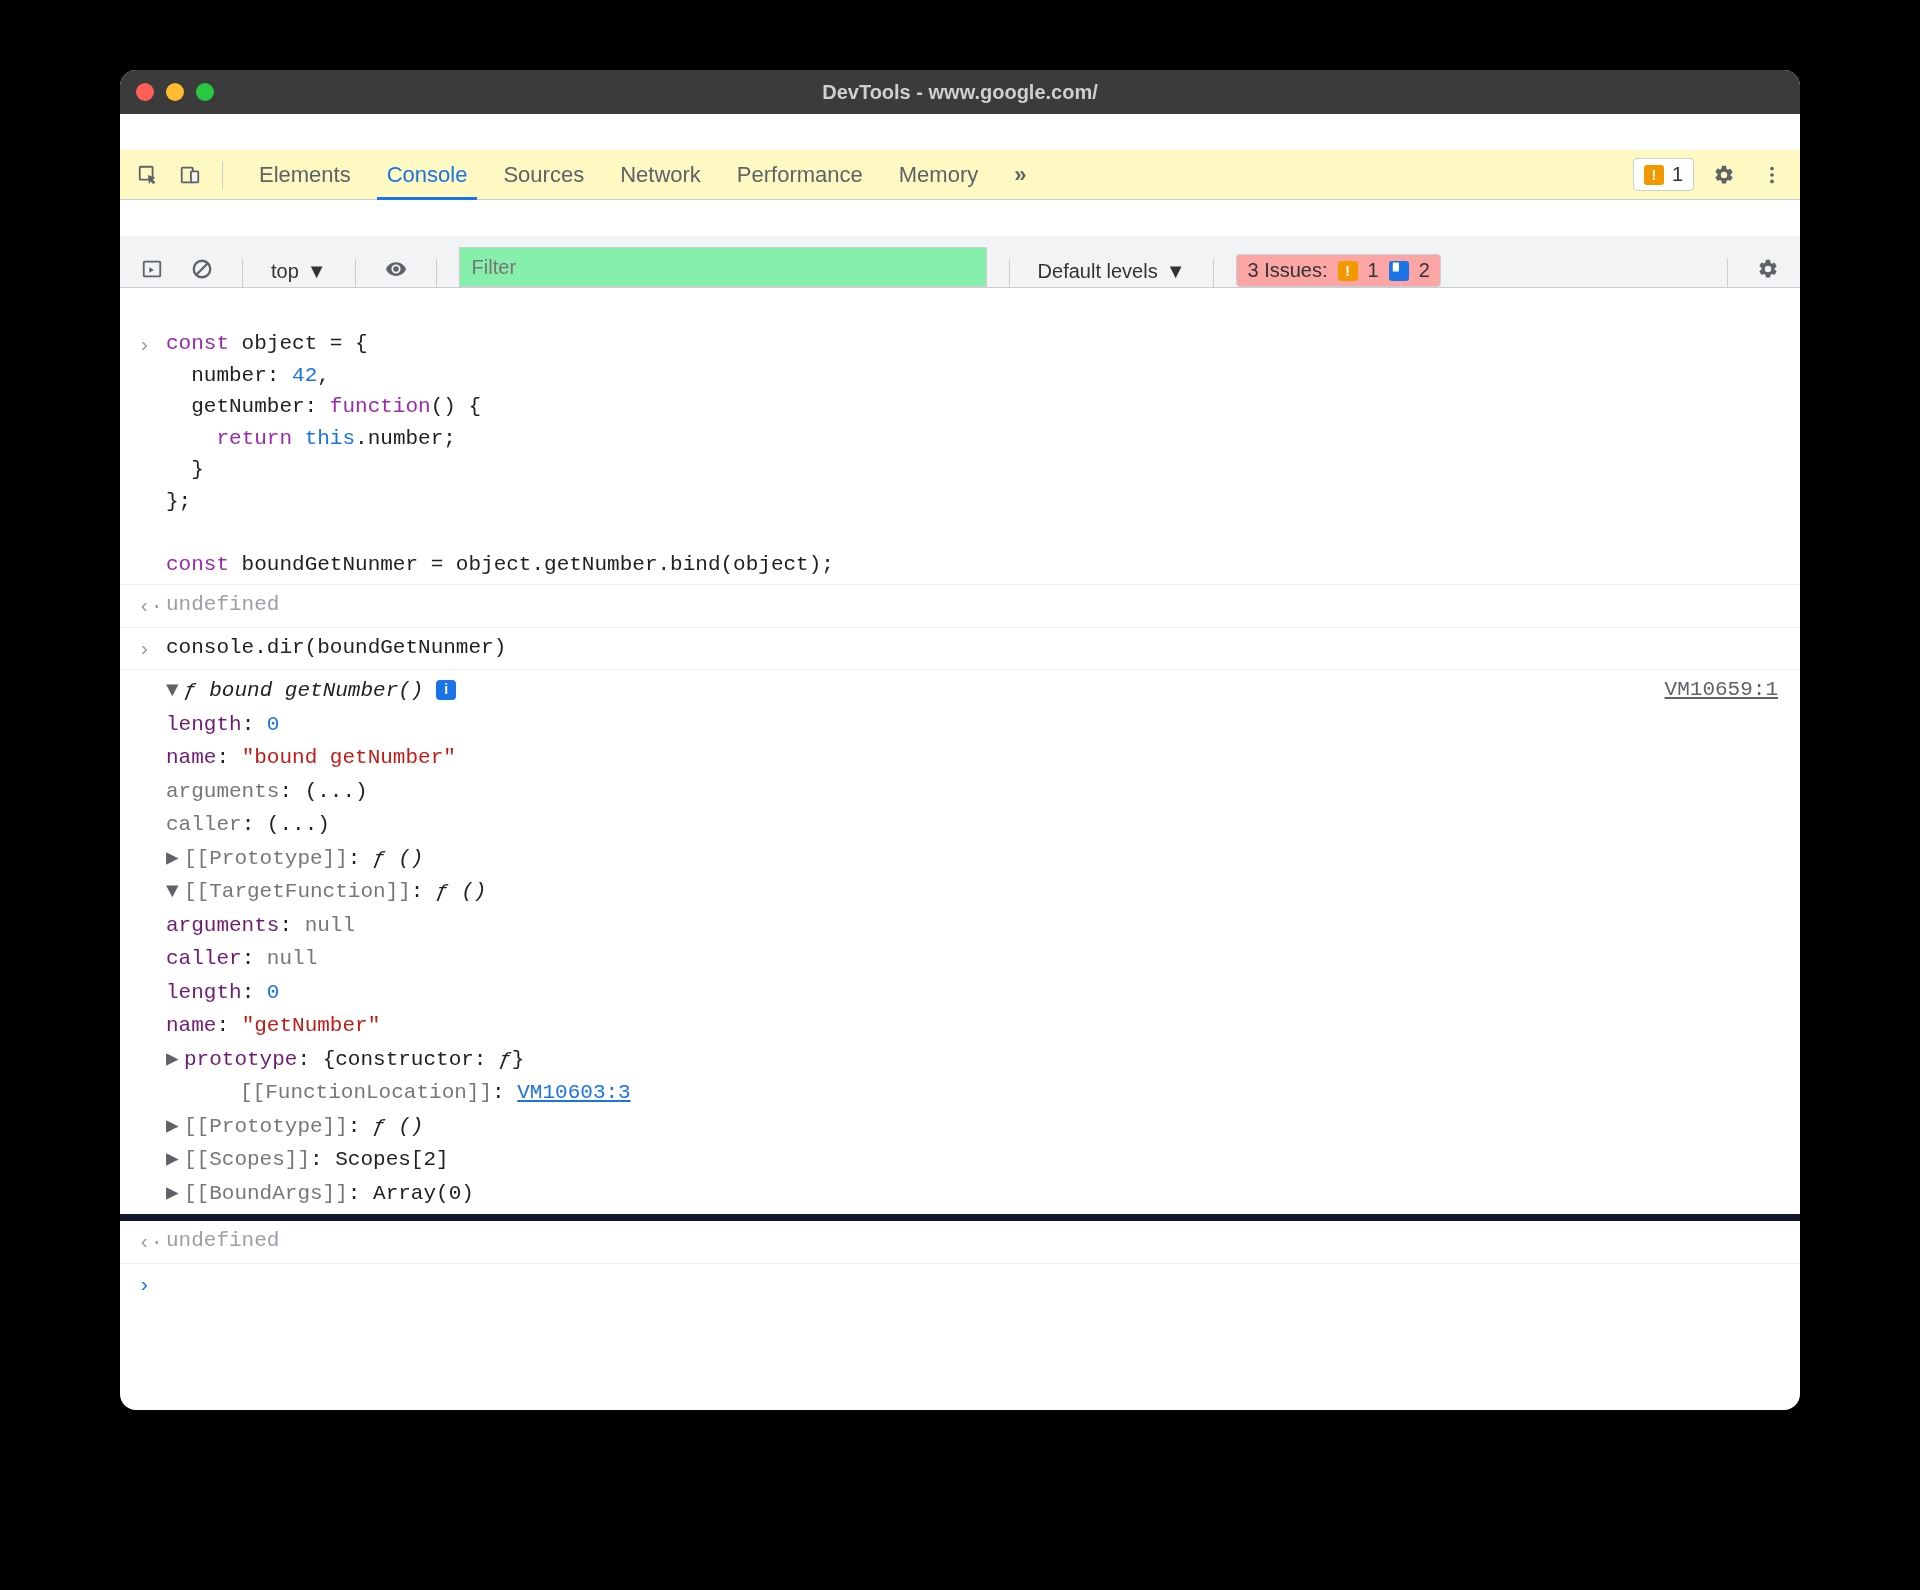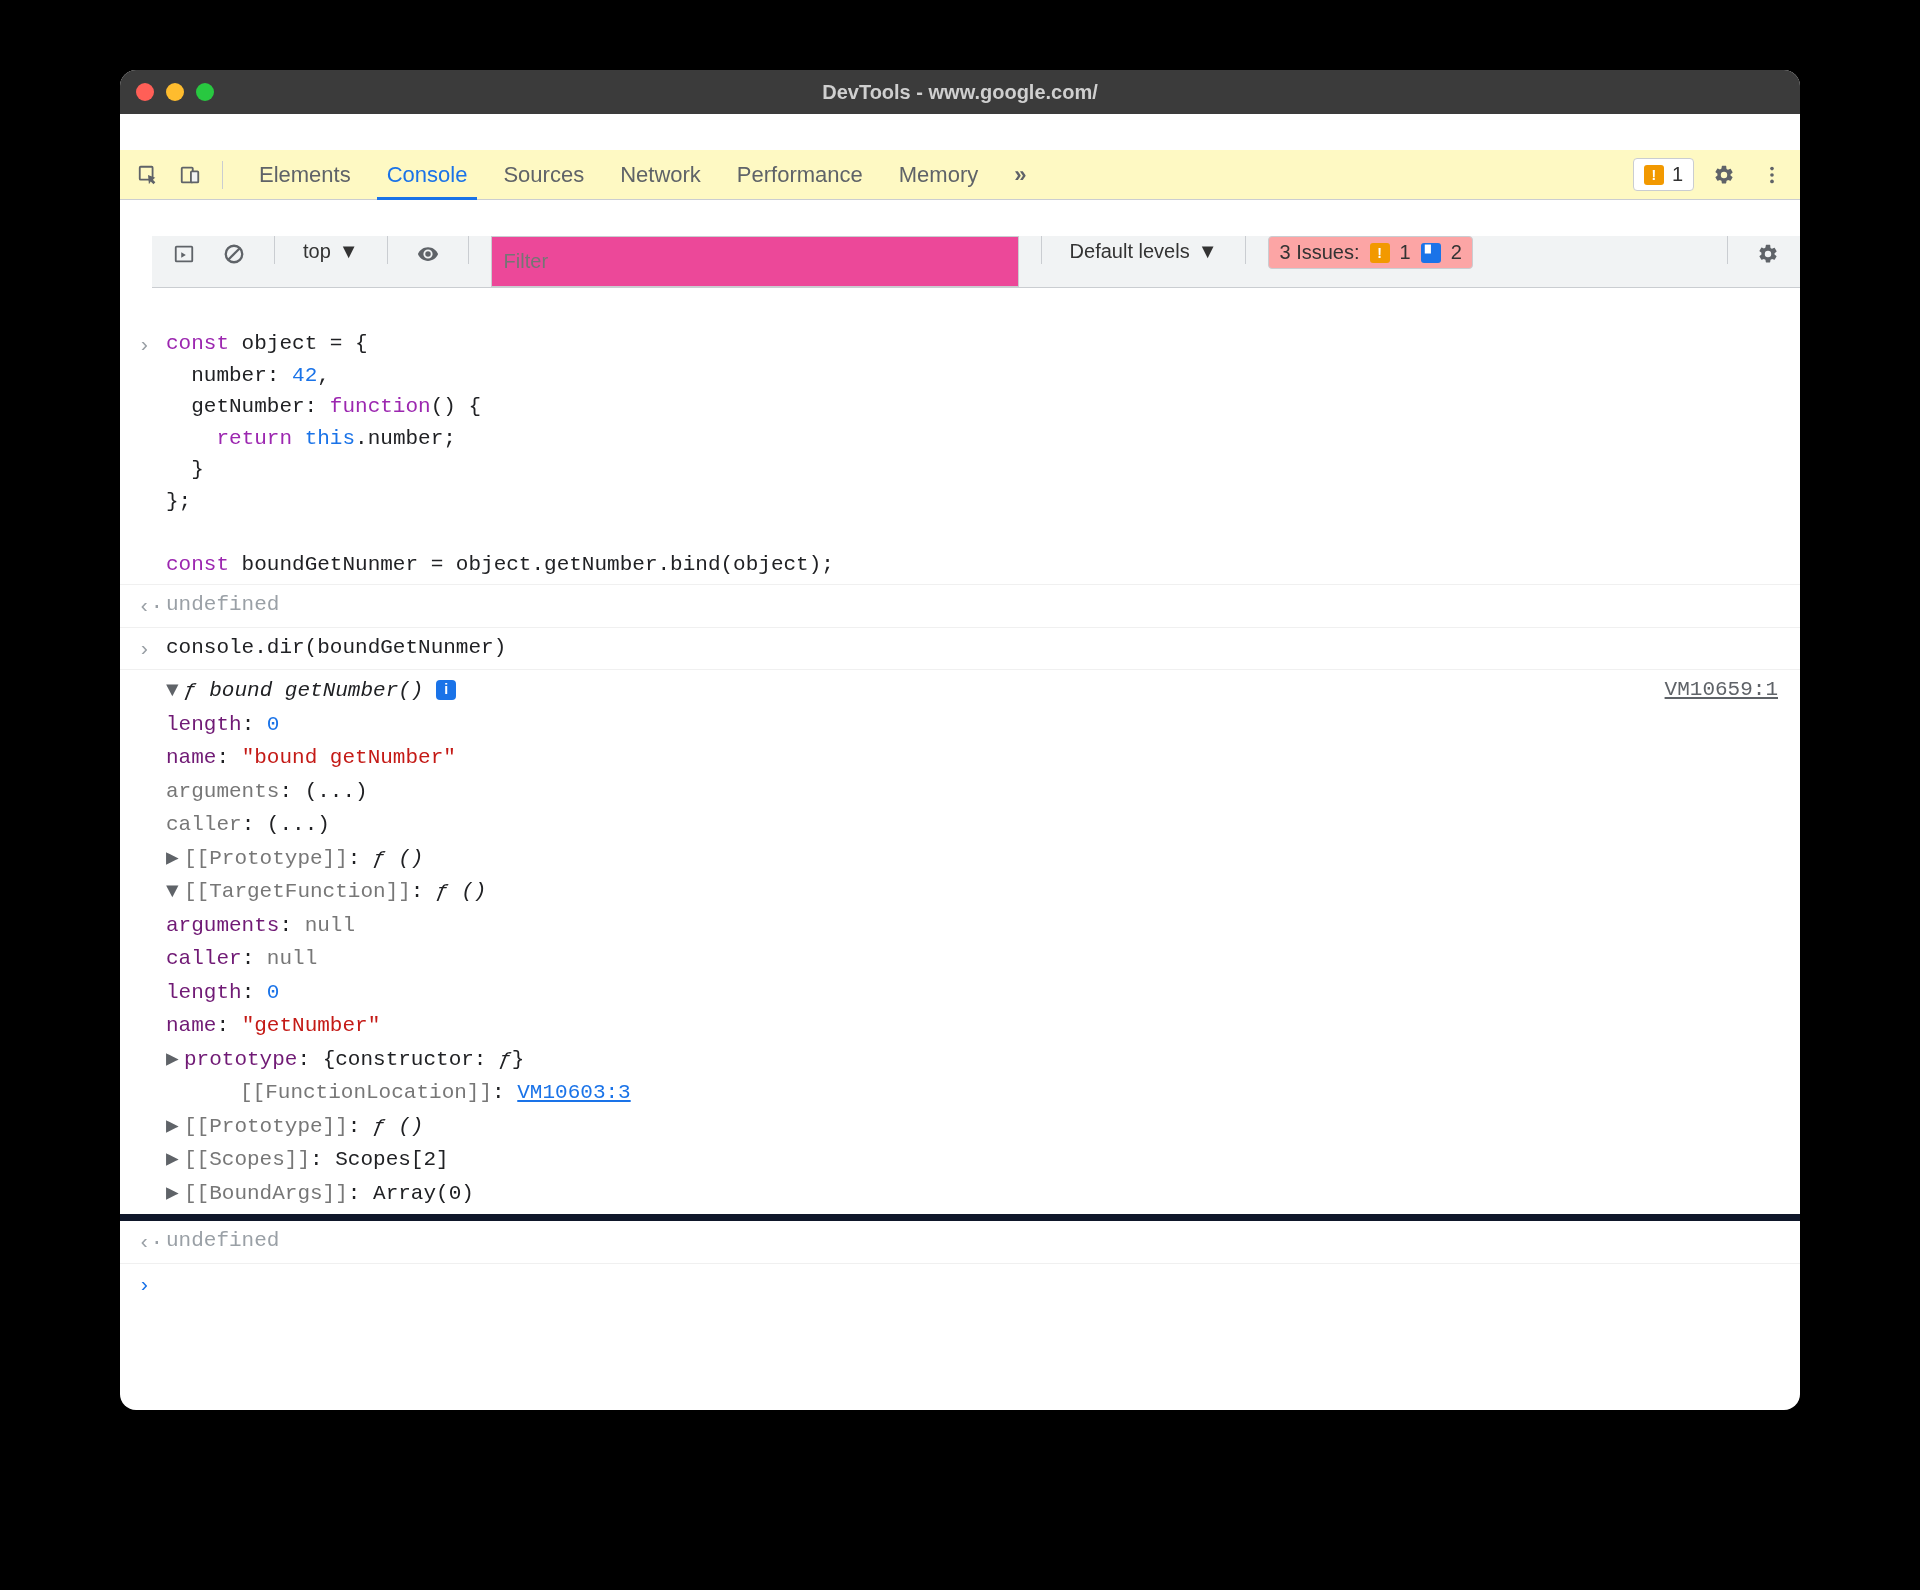--- a/index.html
+++ b/index.html
@@ -54,28 +54,28 @@
     display: flex; align-items: center; gap: 8px; background: #fff;
     border: 1px solid #cacdd1; border-radius: 4px; padding: 4px 10px;
     font-size: 20px; color: #333;
   }
   .warn-chip { width: 20px; height: 20px; background: #f29900; border-radius: 3px;
     display: flex; align-items: center; justify-content: center; color: #fff; font-weight: 700; font-size: 14px; }
   .gear-btn, .more-btn { color: #5f6368; }
   
   .toolbar-row {
     height: 52px; background: #f1f3f4; border-bottom: 1px solid #cacdd1;
-    display: flex; align-items: flex-start; padding: 0 14px; gap: 14px; flex-shrink: 0; margin-left: 32px;
+    display: flex; align-items: flex-end; padding: 0 14px; gap: 14px; flex-shrink: 0;
   }
   .dropdown {
     display: flex; align-items: center; gap: 8px; color: #333; font-size: 20px;
     cursor: pointer; padding: 4px 6px;
   }
   .filter-input {
-    flex: 0 0 528px; height: 51px; border: 1px solid #cacdd1; background: #ec4899;
+    flex: 0 0 528px; height: 40px; border: 1px solid #cacdd1; background: #86efac;
     padding: 0 12px; font-size: 20px; color: #333; outline: none;
   }
   .issues-badge {
     display: flex; align-items: center; gap: 10px; background: #fca5a5;
     border: 1px solid #cacdd1; border-radius: 4px; padding: 4px 10px; font-size: 20px; color: #333;
   }
   .blue-chip { width: 20px; height: 20px; background: #1a73e8; border-radius: 3px;
     display: flex; align-items: center; justify-content: center; color: #fff; font-weight: 700; font-size: 14px; }
   
   .console {

